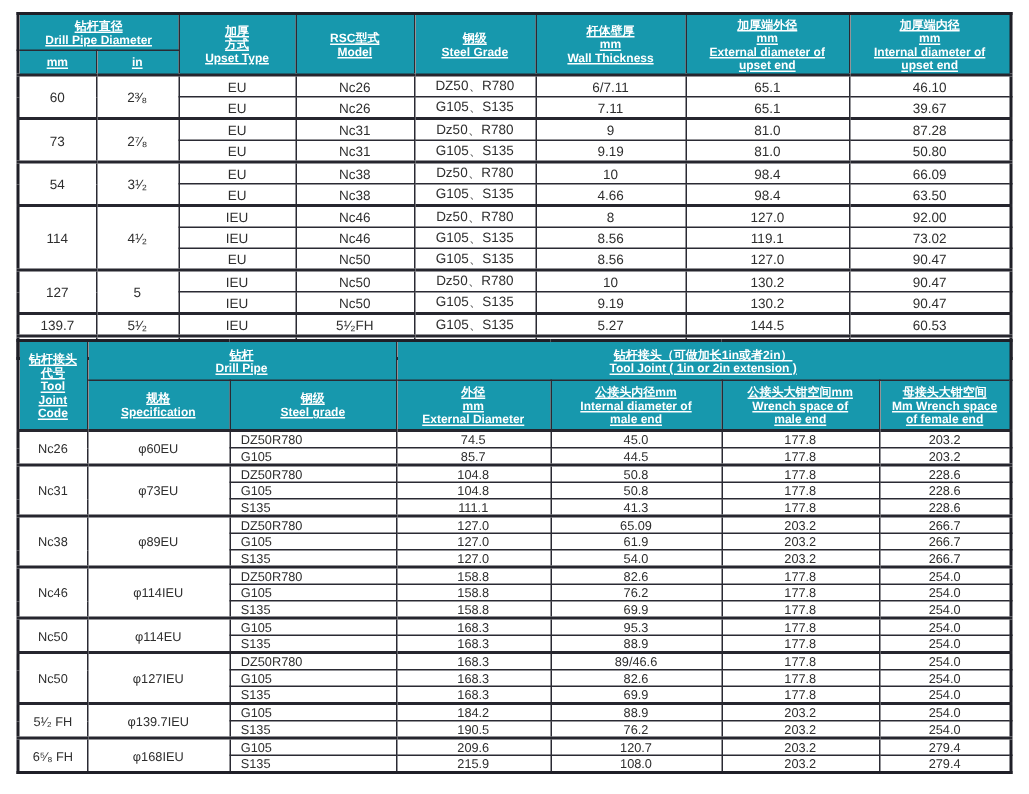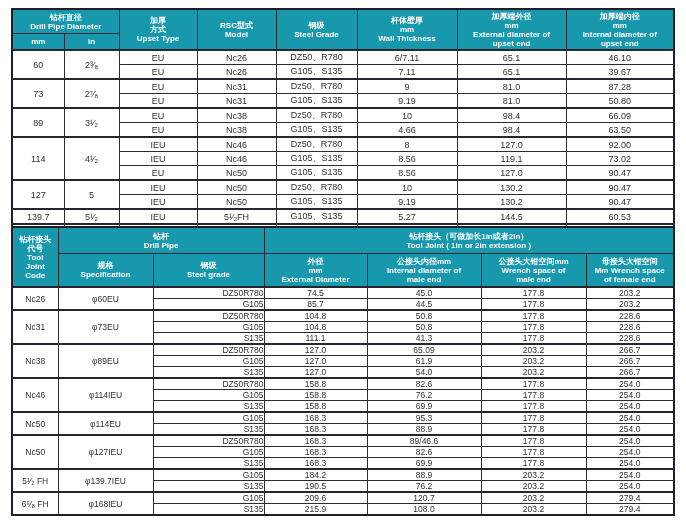--- a/index.html
+++ b/index.html
@@ -3,26 +3,26 @@
 <meta charset="utf-8">
 <style>
   html,body{margin:0;padding:0;background:#ffffff;}
   body{width:686px;height:529px;font-family:"Liberation Sans","DejaVu Sans",sans-serif;}
   .page{position:relative;width:686px;height:529px;background:#ffffff;overflow:hidden;}
   table.tbl{border-collapse:collapse;table-layout:fixed;position:absolute;left:11px;width:662px;border:2px solid #1f1f27;}
   table.top{top:8px;}
   table.bottom{top:226px;}
   th,td{border:1px solid #2a2a33;overflow:hidden;}
   th{background:#1798ad;color:#ffffff;font-weight:bold;font-size:8px;line-height:9px;
-     text-align:center;vertical-align:middle;white-space:pre-line;padding:1px 0;}
+     text-align:center;vertical-align:middle;white-space:pre-line;padding:1px 0;text-decoration:underline;}
   td{color:#2e2e2e;font-size:9px;text-align:center;vertical-align:middle;padding:0;background:#ffffff;}
   table.top td{height:13px;}
   table.bottom td{height:10px;font-size:8.5px;}
   tr.group-start td{border-top:2px solid #26262e;}
-  td.al{text-align:right;padding-left:7px;}
+  td.al{text-align:left;padding-left:7px;}
   thead tr.r1 th{height:21px;}
   table.top thead tr.r2 th{height:13px;}
   table.bottom thead tr.r1 th{height:23px;}
   table.bottom thead tr.r2 th{height:30px;margin-left:24px;}
   thead{border-bottom:2px solid #26262e;}
 </style>
 </head>
 <body>
 
 <div class="page">
@@ -97,21 +97,21 @@
         </tr>
         <tr>
           <td>EU</td>
           <td>Nc31</td>
           <td>G105、S135</td>
           <td>9.19</td>
           <td>81.0</td>
           <td>50.80</td>
         </tr>
         <tr class="group-start">
-          <td rowspan="2">89</td>
+          <td rowspan="2">54</td>
           <td rowspan="2">3¹⁄₂</td>
           <td>EU</td>
           <td>Nc38</td>
           <td>Dz50、R780</td>
           <td>10</td>
           <td>98.4</td>
           <td>66.09</td>
         </tr>
         <tr>
           <td>EU</td>

